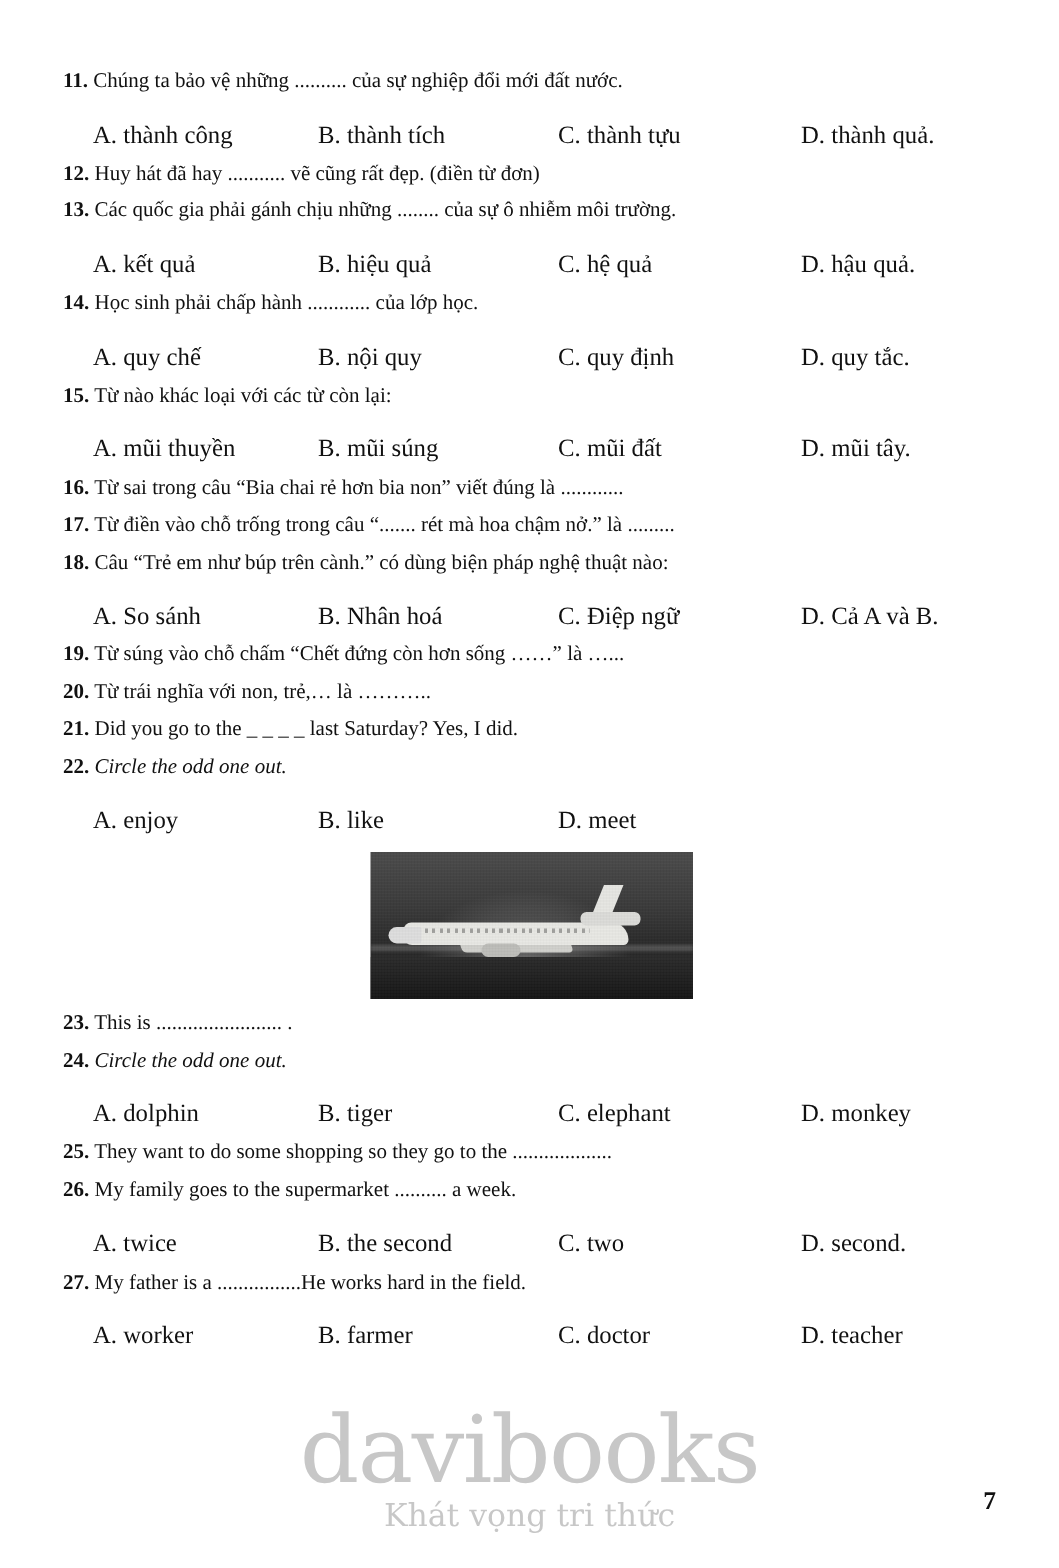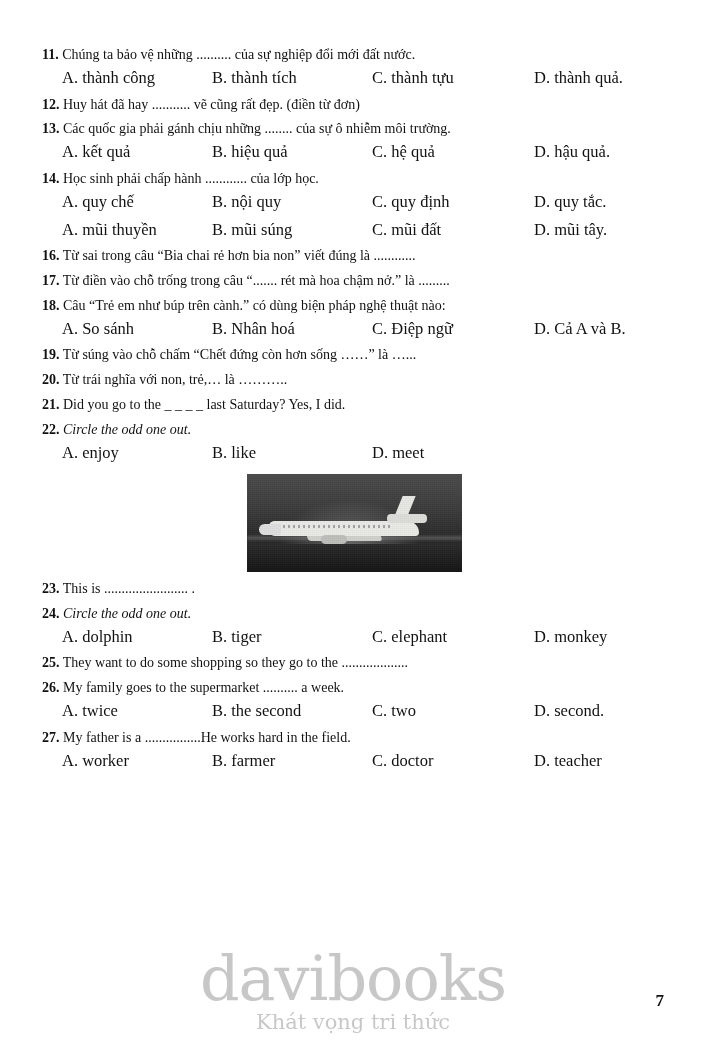--- a/index.html
+++ b/index.html
@@ -31,21 +31,21 @@
     white-space: nowrap;
   }
   .qnum {
     font-weight: bold;
   }
   .qtext-italic {
     font-style: italic;
   }
   .options {
     display: flex;
-    margin-top: 4px;
+    margin-top: 16px;
     margin-bottom: 2px;
     padding-left: 20px;
     font-size: 16.5px;
     line-height: 1.25;
   }
   .opt {
     white-space: nowrap;
   }
   .opt-a { width: 150px; }
   .opt-b { width: 160px; }
@@ -161,21 +161,21 @@
     right: 42px;
     bottom: 34px;
     font-size: 17px;
     font-weight: bold;
   }
 
   .watermark {
     position: absolute;
     left: 0;
     right: 0;
-    bottom: 12px;
+    bottom: 24px;
     text-align: center;
     pointer-events: none;
   }
   .wm-main {
     font-family: "DejaVu Serif", serif;
     font-size: 62px;
     color: rgba(70,70,70,0.30);
     letter-spacing: -1px;
     line-height: 1;
   }
@@ -232,20 +232,24 @@
     </div>
     <div class="options">
       <span class="opt opt-a">A. quy chế</span>
       <span class="opt opt-b">B. nội quy</span>
       <span class="opt opt-c">C. quy định</span>
       <span class="opt opt-d">D. quy tắc.</span>
     </div>
   </div>
 
   <div class="q">
+    <div class="qline">
+      <span class="qnum">15.</span>
+      <span>Từ nào khác loại với các từ còn lại:</span>
+    </div>
     <div class="options">
       <span class="opt opt-a">A. mũi thuyền</span>
       <span class="opt opt-b">B. mũi súng</span>
       <span class="opt opt-c">C. mũi đất</span>
       <span class="opt opt-d">D. mũi tây.</span>
     </div>
   </div>
 
   <div class="q">
     <div class="qline">

